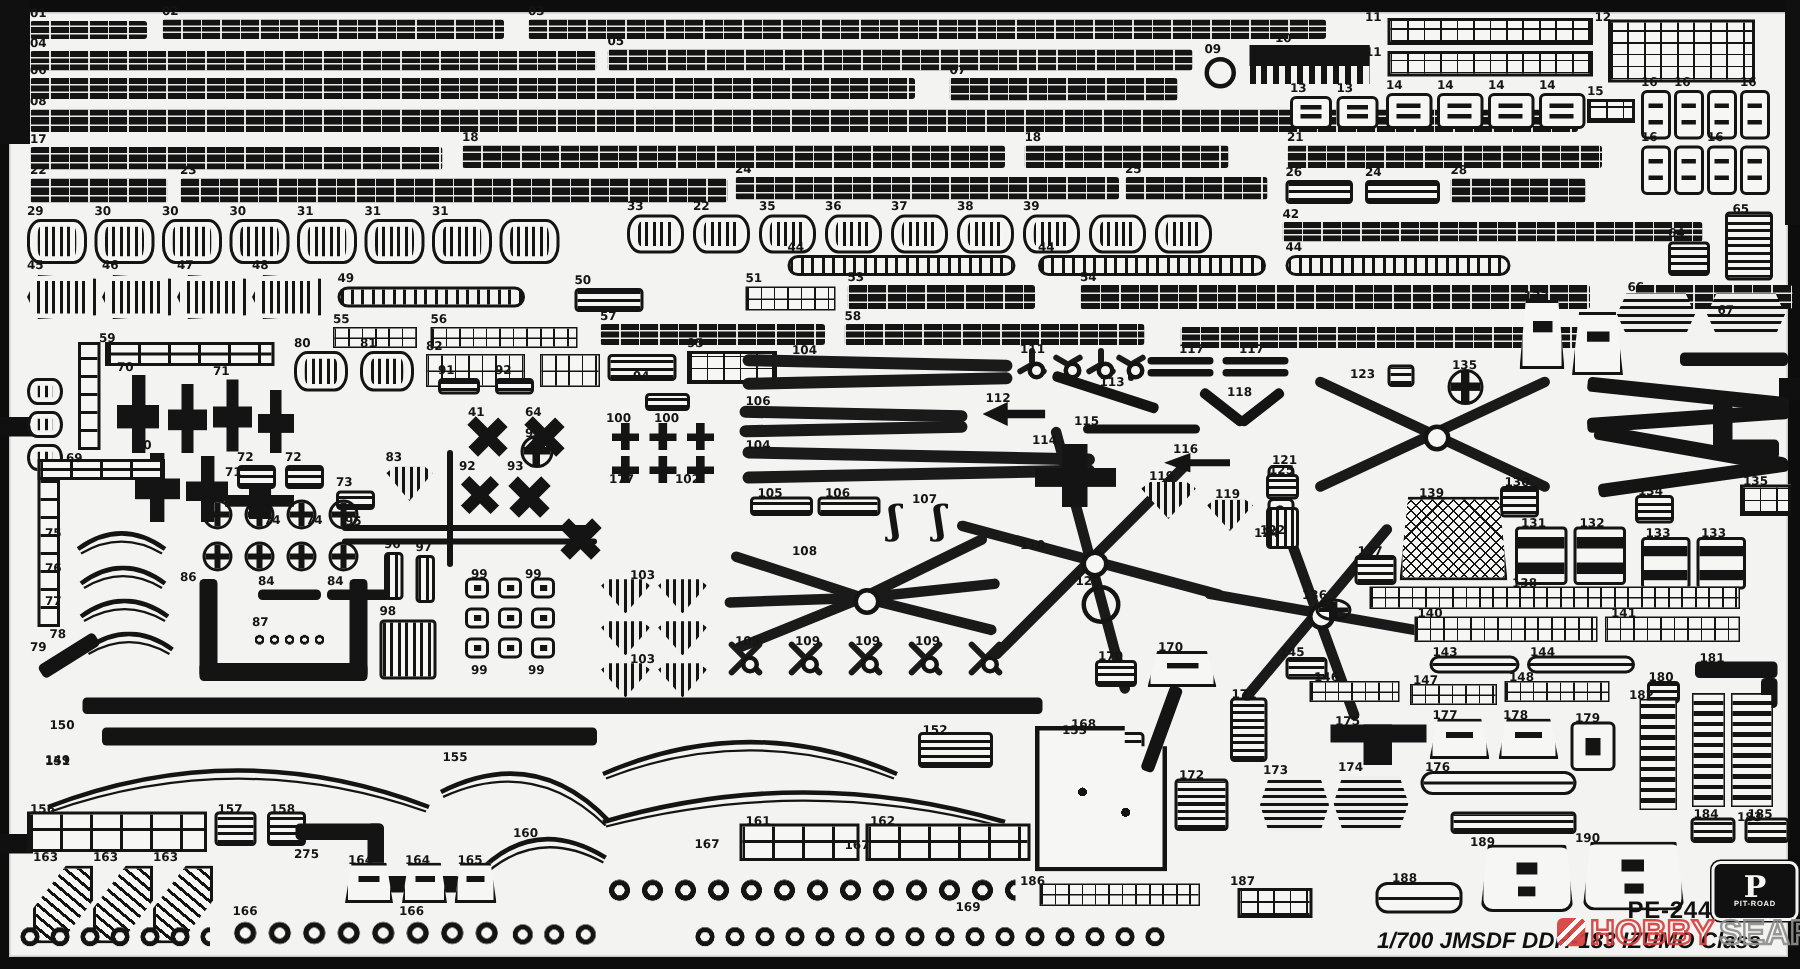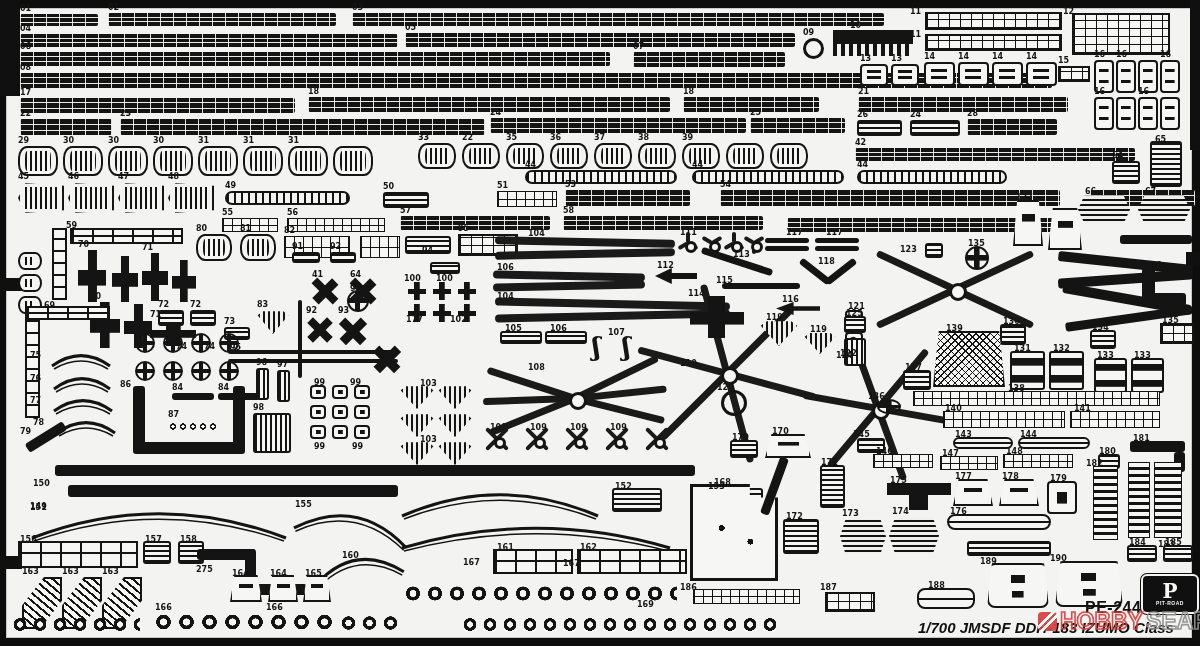--- a/index.html
+++ b/index.html
@@ -263,21 +263,21 @@
       <div class="part t-railw" style="left: 497px; top: 191px; width: 60px; height: 16px;"></div>
       <span class="lab" style="left: 497px; top: 182px;">51</span>
       <div class="part t-rail" style="left: 565px; top: 190px; width: 125px; height: 16px;"></div>
       <span class="lab" style="left: 565px; top: 181px;">53</span>
       <div class="part t-rail" style="left: 720px; top: 190px; width: 340px; height: 16px;"></div>
       <span class="lab" style="left: 720px; top: 181px;">54</span>
       <div class="part t-rail" style="left: 1090px; top: 190px; width: 105px; height: 16px;"></div>
       <div class="part t-funnel" style="left: 1078px; top: 193px; width: 52px; height: 33px;"></div>
       <span class="lab" style="left: 1085px; top: 188px;">66</span>
       <div class="part t-funnel" style="left: 1138px; top: 193px; width: 52px; height: 33px;"></div>
-      <span class="lab" style="left: 1145px; top: 188px;">67</span>
+      <span class="lab" style="left: 1145px; top: 203px;">67</span>
       <div class="part t-railw" style="left: 222px; top: 218px; width: 56px; height: 14px;"></div>
       <span class="lab" style="left: 222px; top: 209px;">55</span>
       <div class="part t-railw" style="left: 287px; top: 218px; width: 98px; height: 14px;"></div>
       <span class="lab" style="left: 287px; top: 209px;">56</span>
       <div class="part t-rail" style="left: 400px; top: 216px; width: 150px; height: 14px;"></div>
       <span class="lab" style="left: 400px; top: 207px;">57</span>
       <div class="part t-rail" style="left: 563px; top: 216px; width: 200px; height: 14px;"></div>
       <span class="lab" style="left: 563px; top: 207px;">58</span>
       <div class="part t-rail" style="left: 787px; top: 218px; width: 275px; height: 14px;"></div>
       <div class="part t-boxseg" style="left: 70px; top: 228px; width: 113px; height: 16px;"></div>

